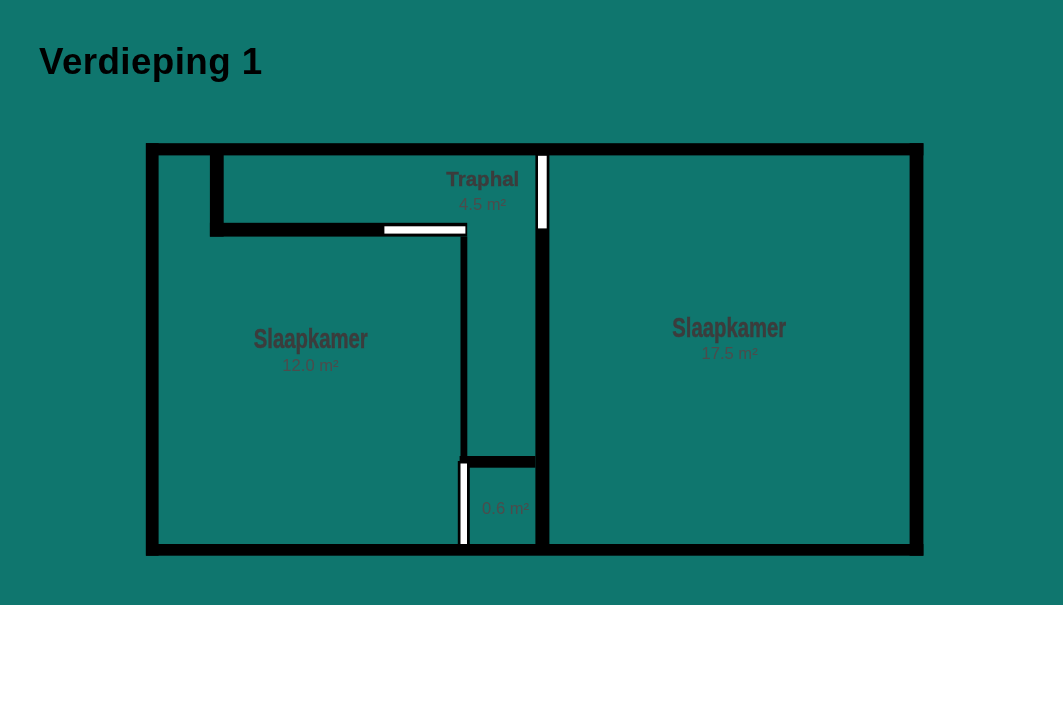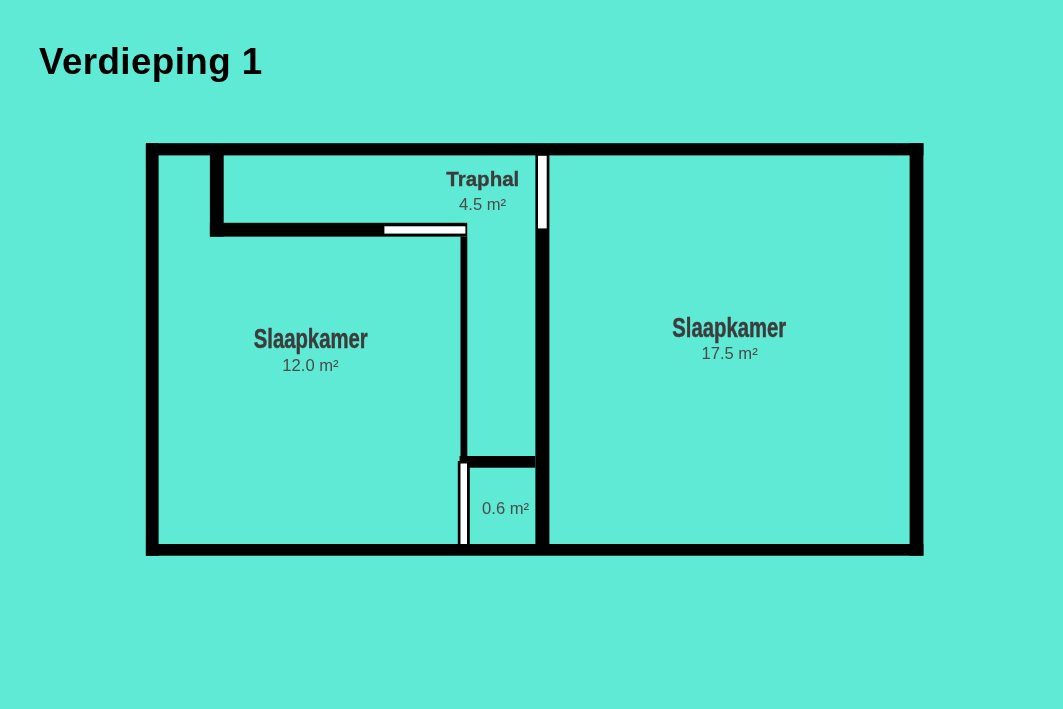--- a/index.html
+++ b/index.html
@@ -1,16 +1,16 @@
 <!DOCTYPE html>
 <html><head>
 <meta charset="utf-8">
 <style>
   html,body{margin:0;padding:0;background:#ffffff;}
-  .page{position:relative;width:1063px;height:709px;background:#5eead4;overflow:hidden;
+  .page{position:relative;width:1063px;height:605px;background:#0f766e;overflow:hidden;
         font-family:"Liberation Sans", sans-serif;}
   svg{position:absolute;left:0;top:0;}
   text{font-family:"Liberation Sans", sans-serif;}
 </style>
 </head>
 <body>
 <div class="page">
 <svg width="1063" height="709" viewBox="0 0 1063 709">
 
   <text x="39" y="73.6" font-size="36.8" letter-spacing="0.4" font-weight="bold" fill="#000000">Verdieping 1</text>

